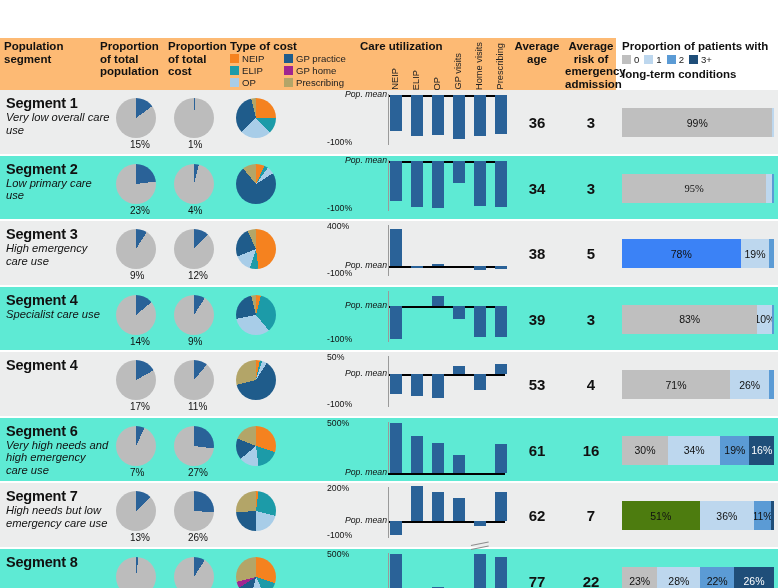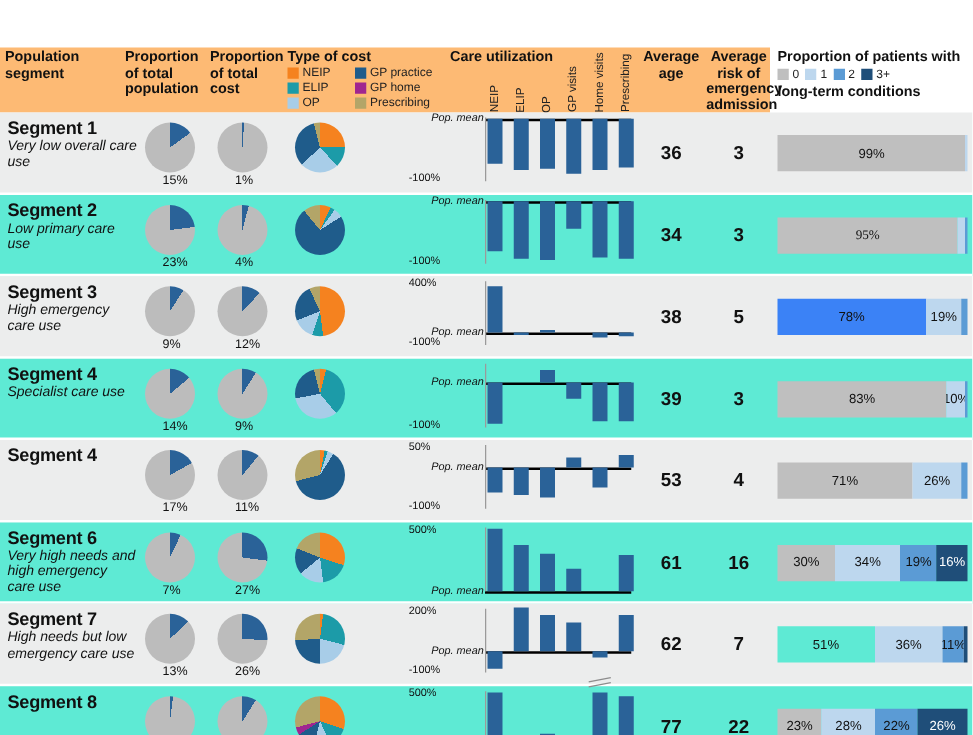--- a/index.html
+++ b/index.html
@@ -404,21 +404,21 @@
             <div class="cu-bar" style="left: 21px; background: rgb(42, 98, 152); top: 2.5px; height: 35.8333px;"></div>
             <div class="cu-bar" style="left: 42px; background: rgb(42, 98, 152); top: 9.16667px; height: 29.1667px;"></div>
             <div class="cu-bar" style="left: 63px; background: rgb(42, 98, 152); top: 15px; height: 23.3333px;"></div>
             <div class="cu-bar" style="left: 84px; background: rgb(42, 98, 152); top: 38.3333px; height: 5px;"></div>
             <div class="cu-bar" style="left: 105px; background: rgb(42, 98, 152); top: 9.16667px; height: 29.1667px;"></div>
           </div>
         </div>
         <div class="num-age">62</div>
         <div class="num-risk">7</div>
         <div class="ltc">
-          <div class="ltc-seg" style="flex: 51 0 0px; background: #5eead4;">51%</div>
+          <div class="ltc-seg" style="flex: 51 0 0px; background: #4d7c0f;">51%</div>
           <div class="ltc-seg" style="flex: 36 0 0px; background: rgb(189, 215, 238);">36%</div>
           <div class="ltc-seg" style="flex: 11 0 0px; background: rgb(91, 155, 213);">11%</div>
           <div class="ltc-seg dark" style="flex: 2 0 0px; background: rgb(31, 78, 121);"></div>
         </div>
       </div>
       <div class="row alt">
         <div class="seg-name">Segment 8</div>
         <div class="pie-wrap pw1">
           <div class="pie" style="background: conic-gradient(rgb(42, 98, 152) 0deg, rgb(42, 98, 152) 7.2deg, rgb(188, 188, 188) 7.2deg, rgb(188, 188, 188) 360deg);"></div>
         </div>

